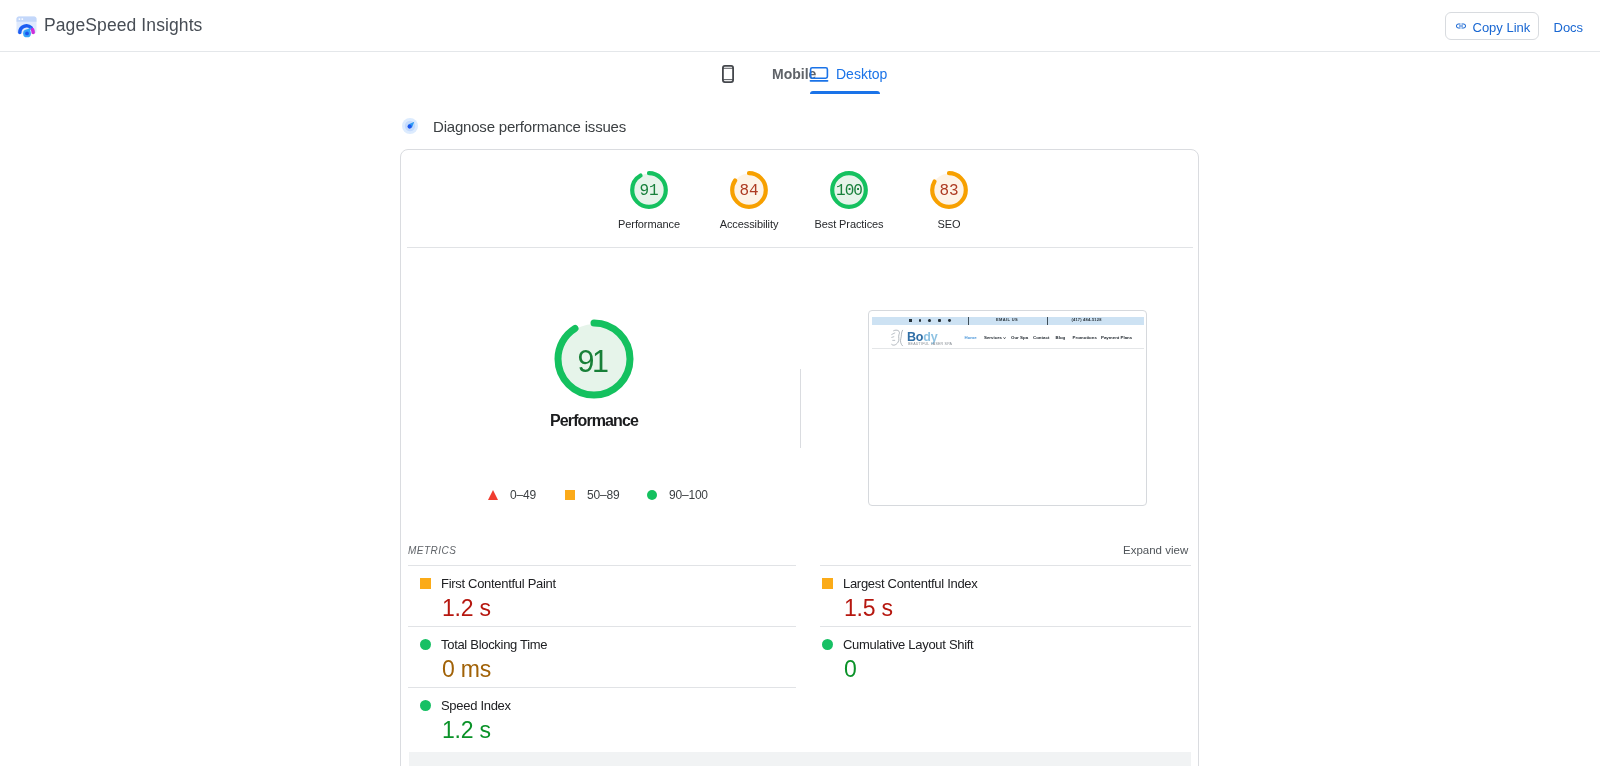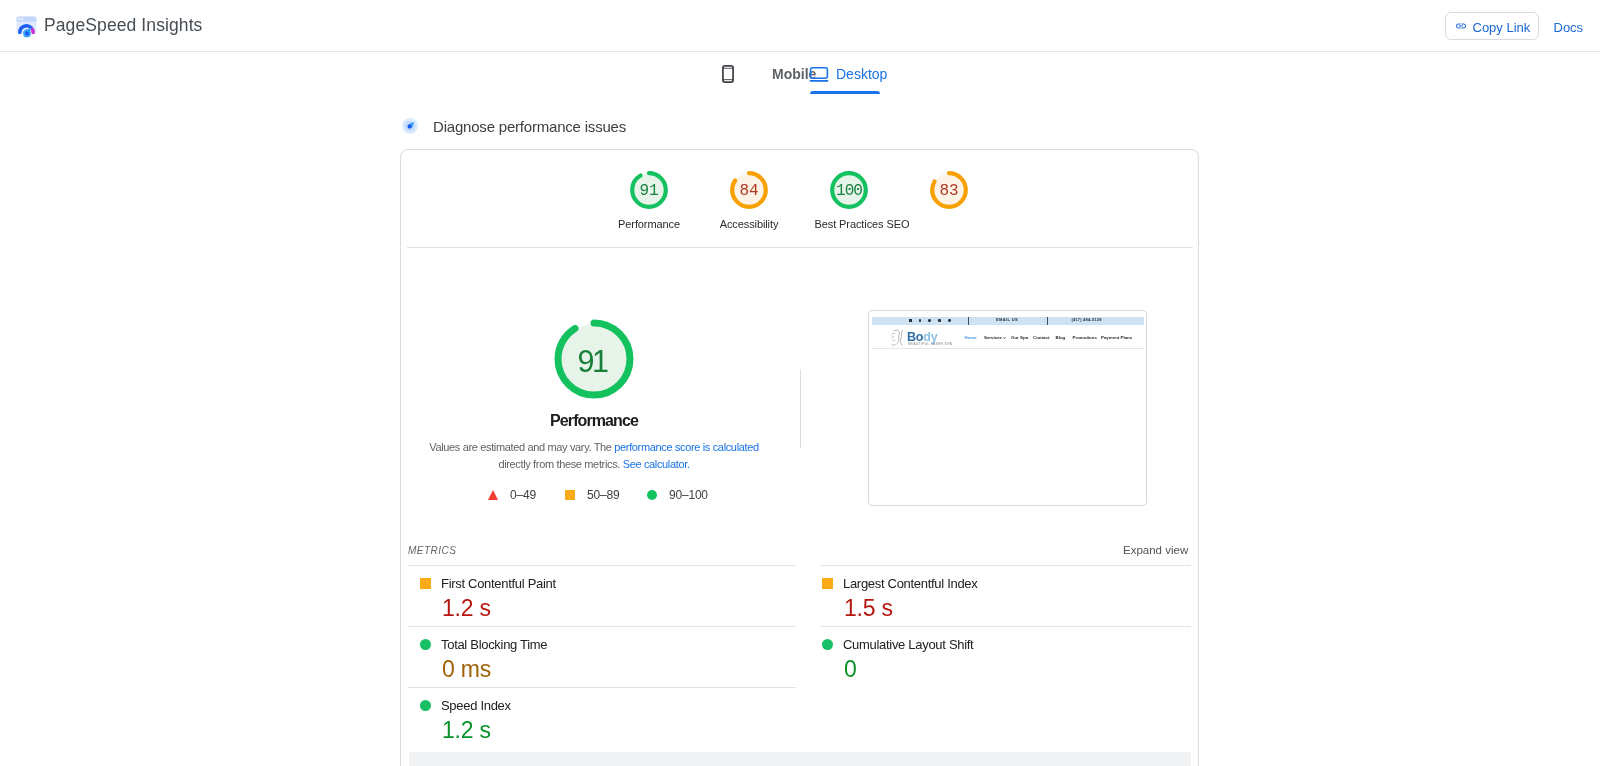--- a/index.html
+++ b/index.html
@@ -77,35 +77,31 @@
     <circle cx="20" cy="20" r="16.8" fill="none" stroke="#14c15f" stroke-width="4.2"></circle>
     <text x="20" y="25.4" text-anchor="middle" font-family="'Liberation Mono', monospace" font-size="16px" font-weight="500" letter-spacing="-1" fill="#18803c">100</text>
   </svg>
   <div class="abs" style="left:789px;top:218px;width:120px;text-align:center;font-size:11px;letter-spacing:-0.1px;color:#27292c;">Best Practices</div>
 
   <svg class="abs" style="left:929px;top:170px;" width="40" height="40" viewBox="0 0 40 40">
     <circle cx="20" cy="20" r="16.6" fill="#fdf3e7"></circle>
     <circle cx="20" cy="20" r="16.8" fill="none" stroke="#f7a000" stroke-width="4.2" stroke-linecap="round" stroke-dasharray="87.6 105.6" transform="rotate(-90 20 20)"></circle>
     <text x="20" y="25.4" text-anchor="middle" font-family="'Liberation Mono', monospace" font-size="16px" font-weight="500" fill="#ad3a22">83</text>
   </svg>
-  <div class="abs" style="left:838px;top:218px;width:120px;text-align:center;font-size:11px;letter-spacing:-0.1px;color:#27292c;">SEO</div>
+  <div class="abs" style="left:889px;top:218px;width:120px;text-align:center;font-size:11px;letter-spacing:-0.1px;color:#27292c;">SEO</div>
 
   <div class="abs" style="left:407px;top:247px;width:786px;height:1px;background:#e1e3e6;"></div>
 
   <svg class="abs" style="left:554px;top:319px;" width="80" height="80" viewBox="0 0 80 80">
     <circle cx="40" cy="40" r="35" fill="#e6f4ea"></circle>
     <circle cx="40" cy="40" r="36" fill="none" stroke="#14c15f" stroke-width="7" stroke-linecap="round" stroke-dasharray="205.85 226.2" transform="rotate(-90 40 40)"></circle>
     <text x="38" y="52.5" text-anchor="middle" font-family="'Liberation Sans', sans-serif" font-size="30.5px" letter-spacing="-2.5" fill="#188038">91</text>
   </svg>
   <div class="abs" style="left:494px;top:412px;width:200px;text-align:center;font-size:16px;font-weight:600;color:#1b1c1e;letter-spacing:-0.9px;">Performance</div>
 
-  <div class="abs" style="left:394px;top:439px;width:400px;text-align:center;font-size:11px;line-height:16.5px;color:#5f6368;letter-spacing:-0.35px;">
-    Values are estimated and may vary. The <span style="color:#1a73e8;">performance score is calculated</span><br>
-    directly from these metrics. <span style="color:#1a73e8;">See calculator.</span>
-  </div>
 
   <svg class="abs" style="left:488px;top:490px;" width="10" height="10" viewBox="0 0 10 10">
     <path d="M5 0 L10 10 L0 10 Z" fill="#f03d30"></path>
   </svg>
   <div class="abs" style="left:510px;top:488px;font-size:12px;letter-spacing:-0.2px;color:#3c4043;">0–49</div>
   <div class="abs" style="left:565px;top:490px;width:10px;height:10px;background:#fbaa1a;"></div>
   <div class="abs" style="left:587px;top:488px;font-size:12px;letter-spacing:-0.2px;color:#3c4043;">50–89</div>
   <div class="abs" style="left:647px;top:490px;width:10px;height:10px;background:#14c15f;border-radius:50%;"></div>
   <div class="abs" style="left:669px;top:488px;font-size:12px;letter-spacing:-0.2px;color:#3c4043;">90–100</div>
 

